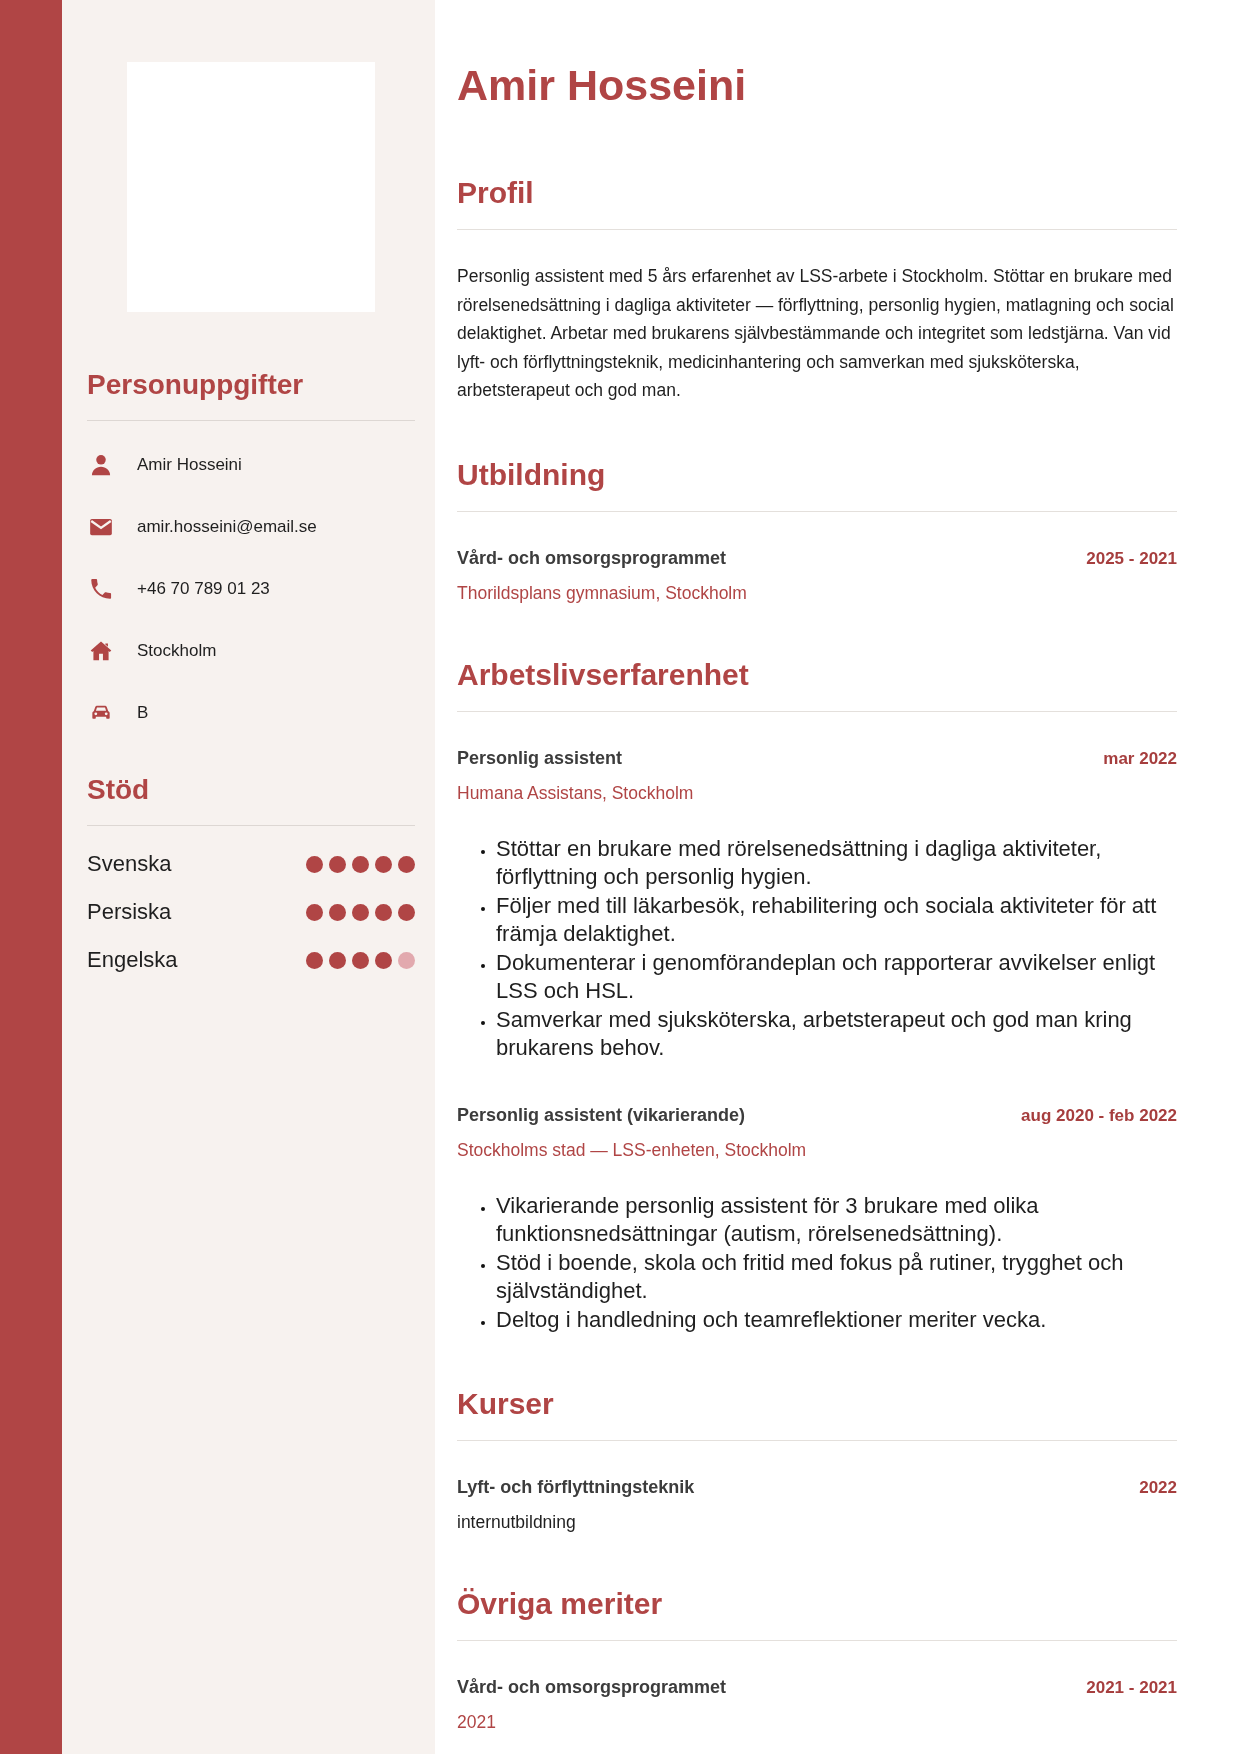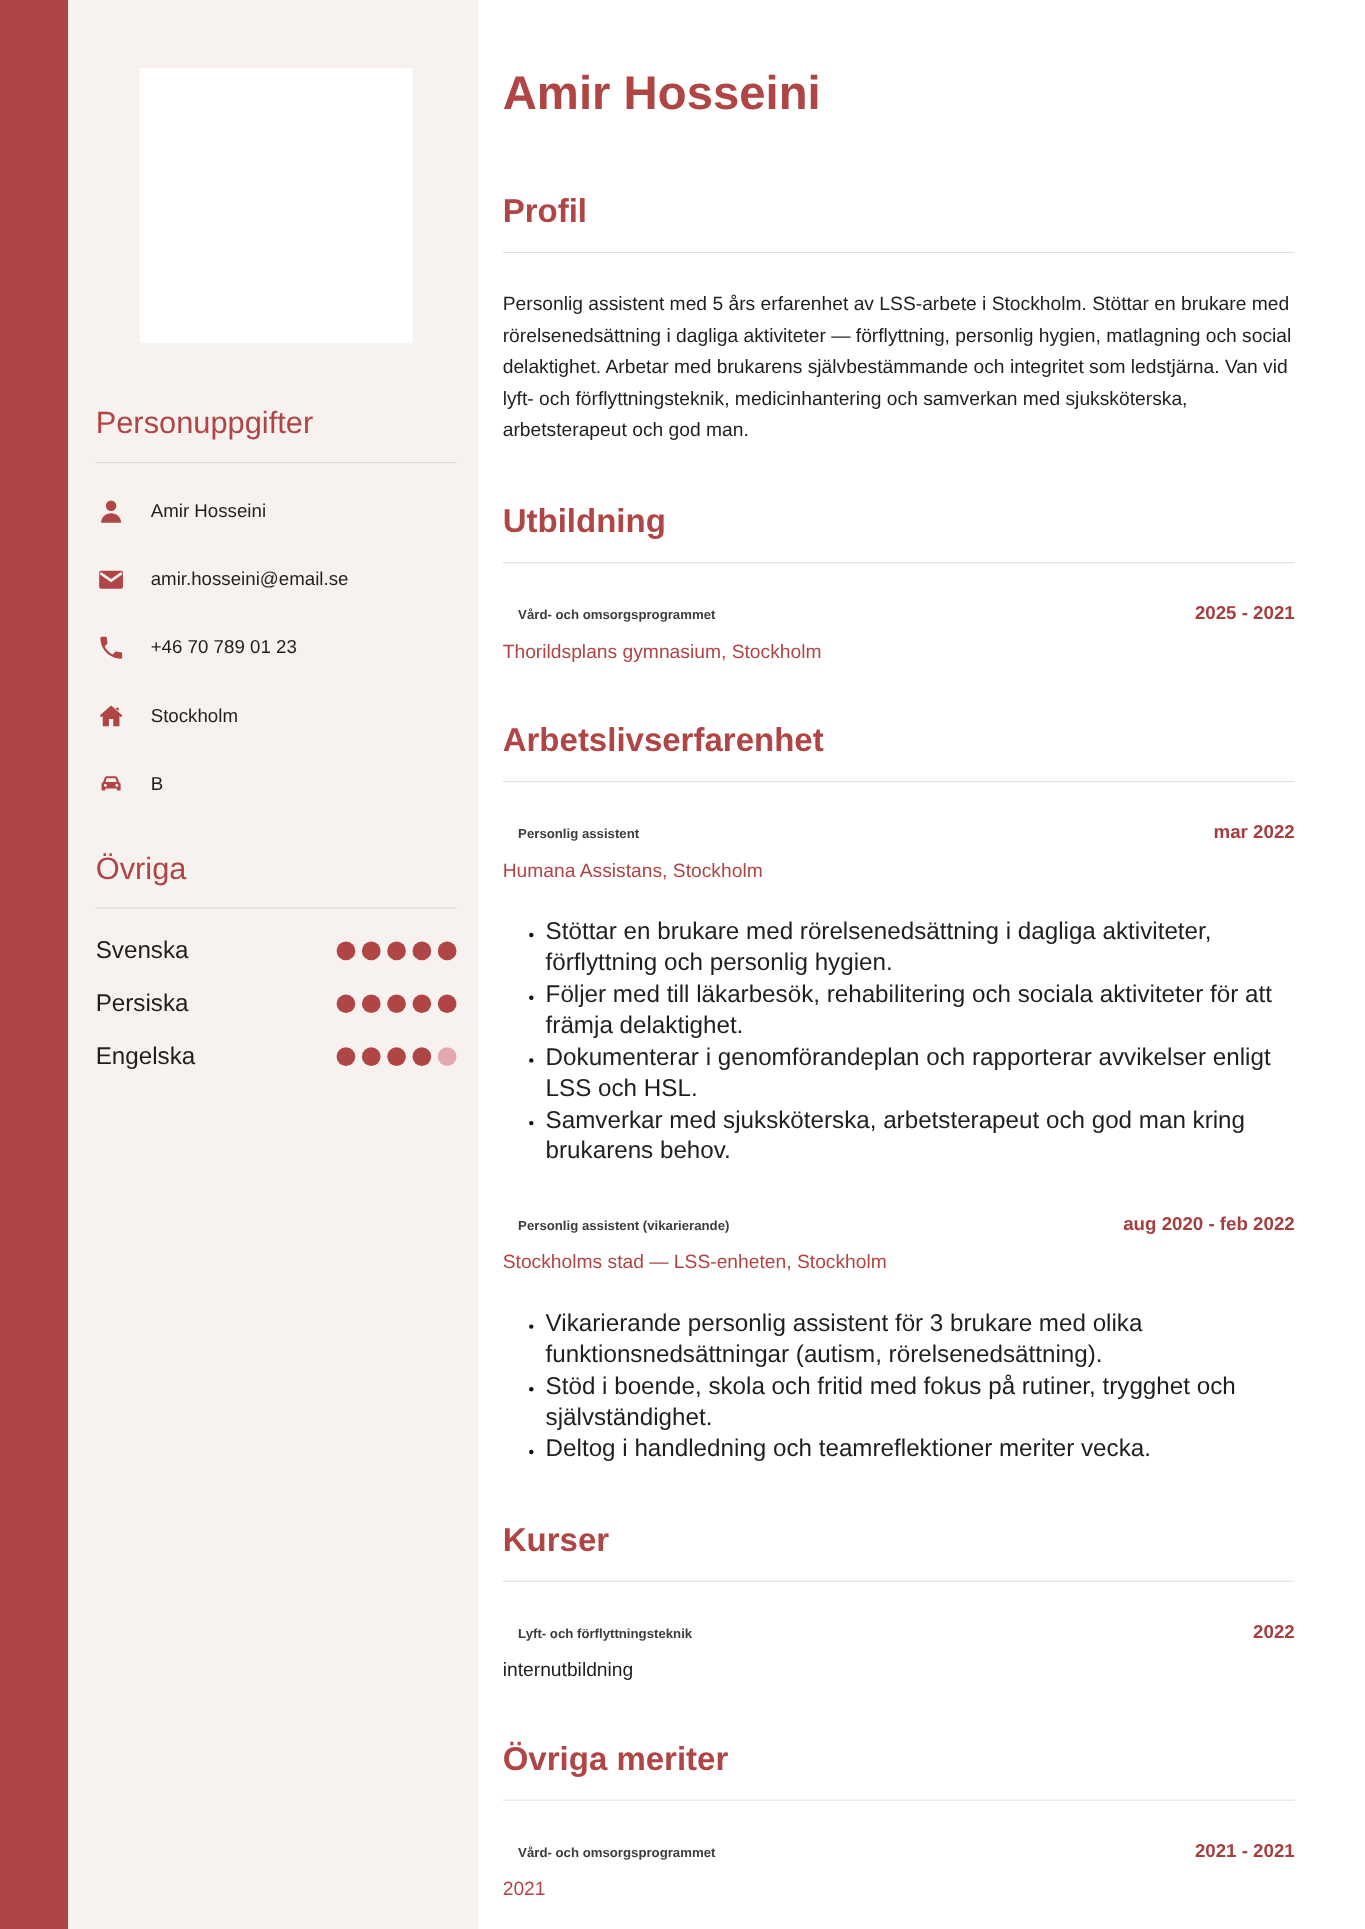--- a/index.html
+++ b/index.html
@@ -28,21 +28,21 @@
   .sidebar{
     width:373px;flex:0 0 373px;
     background:var(--sidebar-bg);
     padding:0 20px 0 25px;
   }
   .photo{
     width:248px;height:250px;background:#ffffff;
     margin:62px auto 0 auto;
   }
   .sb-heading{
-    font-size:28px;font-weight:400;color:var(--accent);
+    font-size:28px;font-weight:700;color:var(--accent);
     line-height:34px;
   }
   .sb-heading.personal{margin-top:56px;}
   .sb-heading.langs{margin-top:46px;}
   .sb-divider{border:none;border-top:1px solid var(--sb-divider);margin-top:18px;}
   .contacts{margin-top:30px;list-style:none;}
   .contact{
     display:flex;align-items:center;
     height:28px;margin-bottom:34px;
   }
@@ -78,21 +78,21 @@
   .sec-h.first{margin-top:66px;}
   .sec-divider{border:none;border-top:1px solid var(--divider);margin-top:18px;}
   .profile-text{
     margin-top:32px;
     font-size:17.5px;line-height:28.5px;color:var(--text);
     max-width:720px;
   }
   .entry{margin-top:36px;}
   .entry + .entry{margin-top:42px;}
   .entry-head{display:flex;justify-content:space-between;align-items:baseline;}
-  .entry-title{font-size:12px;font-weight:700;color:var(--title-dark);margin-left:14px;}
+  .entry-title{font-size:18px;font-weight:700;color:var(--title-dark);}
   .entry-date{font-size:17px;font-weight:700;color:var(--accent-dark);white-space:nowrap;}
   .entry-sub{margin-top:12px;font-size:17.5px;line-height:24px;}
   .entry-sub.red{color:var(--accent);}
   .entry-sub.dark{color:var(--text);}
   .bullets{
     margin-top:30px;
     padding-left:39px;
     list-style:disc outside;
   }
   .bullets li{
@@ -149,21 +149,21 @@
     <li class="contact">
       <span class="icn">
         <svg viewBox="0 0 24 24">
             <path d="M5.3 10.3l1.3-3.7c.3-.8 1-1.3 1.9-1.3h7c.9 0 1.6.5 1.9 1.3l1.3 3.7c.8.3 1.3 1 1.3 1.9v4.1c0 .6-.4 1-1 1h-1.2c-.6 0-1-.4-1-1v-.8H7.2v.8c0 .6-.4 1-1 1H5c-.6 0-1-.4-1-1v-4.1c0-.9.5-1.6 1.3-1.9zm2-.3h9.4l-1-3H8.3zm-.1 4.1a1.3 1.3 0 100-2.6 1.3 1.3 0 000 2.6zm9.6 0a1.3 1.3 0 100-2.6 1.3 1.3 0 000 2.6z"></path>
           </svg>
       </span>
       <span class="val">B</span>
     </li>
   </ul>
 
-  <h2 class="sb-heading langs">Övriga</h2>
+  <h2 class="sb-heading langs">Stöd</h2>
   <hr class="sb-divider">
 
   <ul class="langs-list">
     <li class="lang-row">
       <span class="lang-name">Svenska</span>
       <span class="lang-dots">
           <span class="dot"></span>
           <span class="dot"></span>
           <span class="dot"></span>
           <span class="dot"></span>

